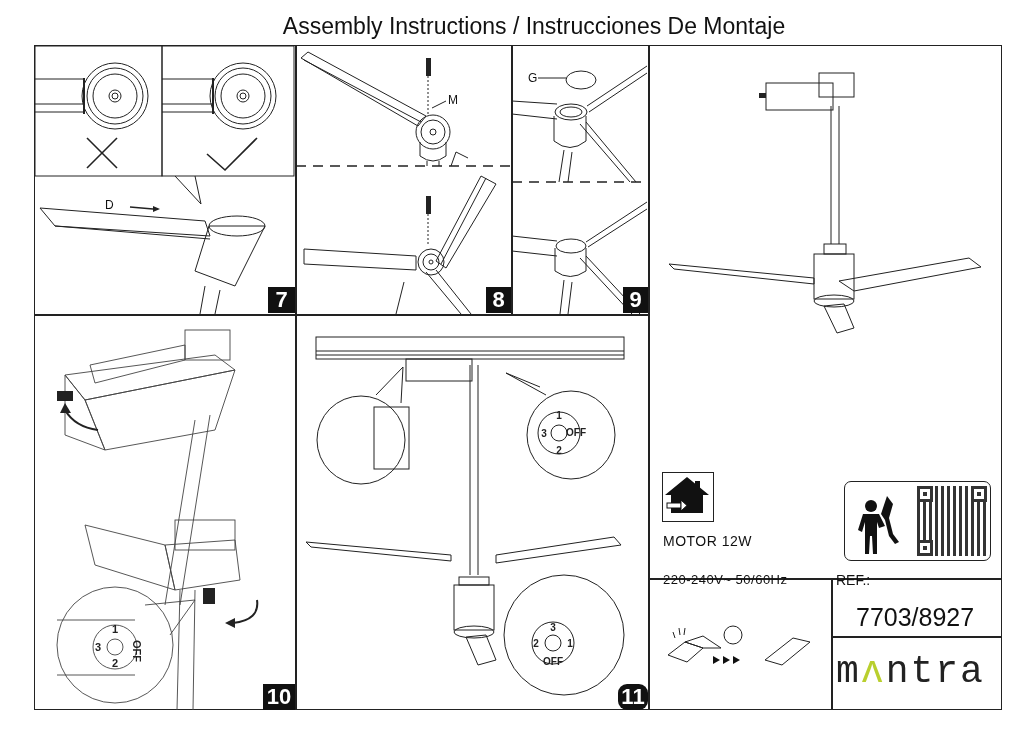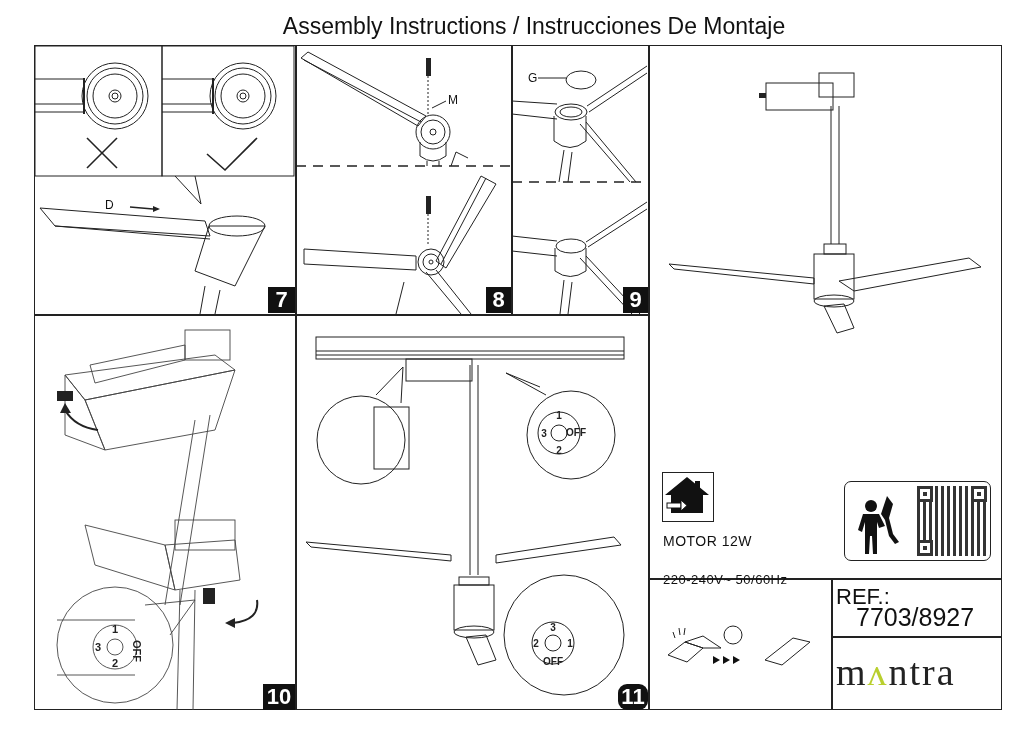--- a/index.html
+++ b/index.html
@@ -6,23 +6,23 @@
   body{width:1024px;height:729px;position:relative;overflow:hidden;font-family:"Liberation Sans",sans-serif;color:#111;}
   .title{position:absolute;left:0;top:13px;width:1068px;text-align:center;font-size:23px;color:#111;}
   .frame{position:absolute;left:34px;top:45px;width:968px;height:665px;border:1.5px solid #222;box-sizing:border-box;}
   .vline{position:absolute;background:#222;width:1.5px;}
   .hline{position:absolute;background:#222;height:1.5px;}
   .panel{position:absolute;overflow:hidden;}
   .panel svg{position:absolute;left:0;top:0;}
   .stepno{position:absolute;background:#111;color:#fff;font-weight:bold;font-size:22px;line-height:26px;text-align:center;height:26px;}
   .motor1{position:absolute;left:663px;top:533px;font-size:14px;letter-spacing:0.5px;}
   .motor2{position:absolute;left:663px;top:548px;font-size:13px;letter-spacing:0.5px;margin-top:24px;}
-  .ref-label{position:absolute;left:836px;top:584px;font-size:22px;}
+  .ref-label{position:absolute;left:836px;top:572px;font-size:14px;}
   .ref-num{position:absolute;left:856px;top:603px;font-size:25px;}
-  .brand{position:absolute;left:836px;top:650px;font-family:Liberation Serif, serif;font-size:38px;letter-spacing:2px;color:#222;}
+  .brand{position:absolute;left:836px;top:650px;font-family:Liberation Mono, monospace;font-size:38px;letter-spacing:2px;color:#222;}
   .brand .a{color:#b9cf2e;}
   .dlabel{position:absolute;font-size:12px;}
 </style>
 </head>
 <body>
 
 <div class="title">Assembly Instructions / Instrucciones De Montaje</div>
 
 <div class="frame"></div>
 

